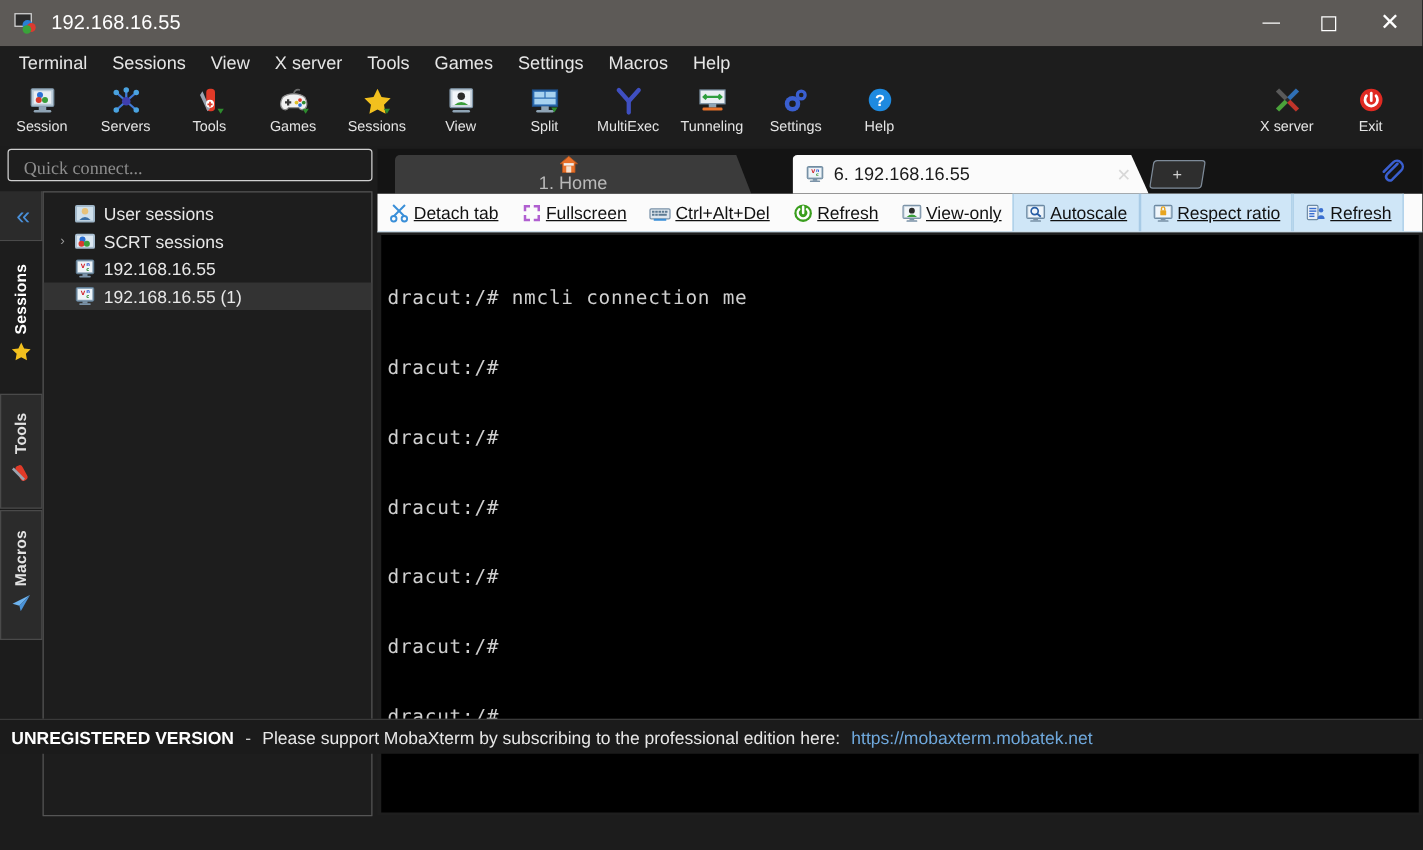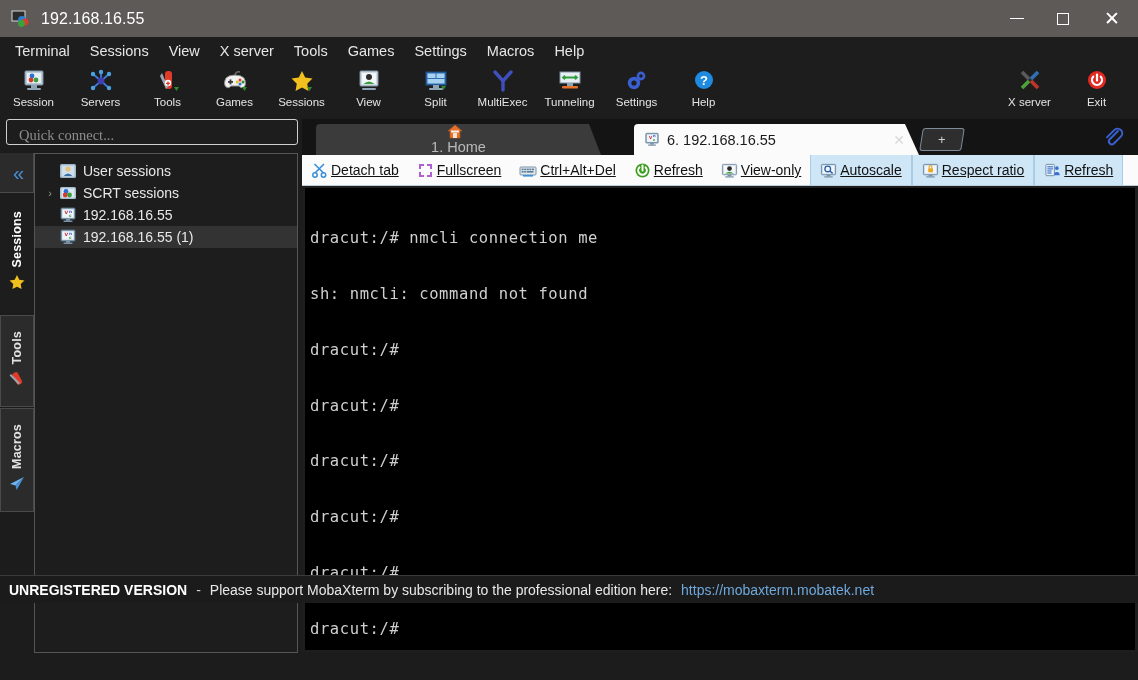--- a/index.html
+++ b/index.html
@@ -644,21 +644,20 @@
           <path d="M10.6 13.4 q0-3.2 3-3.2 t3 3.2z" fill="#3a6fd0"></path>
         </svg>
       </span>
       <span>Refresh</span>
     </div>
   </div>
 
   <div class="termwrap">
     <div class="term">
       <div class="term-line">dracut:/# nmcli connection me</div>
-      <div class="term-line">sh: nmcli: command not found</div>
       <div class="term-line">dracut:/#</div>
       <div class="term-line">dracut:/#</div>
       <div class="term-line">dracut:/#</div>
       <div class="term-line">dracut:/#</div>
       <div class="term-line">dracut:/#</div>
       <div class="term-line">dracut:/#</div>
       
       
       
       

